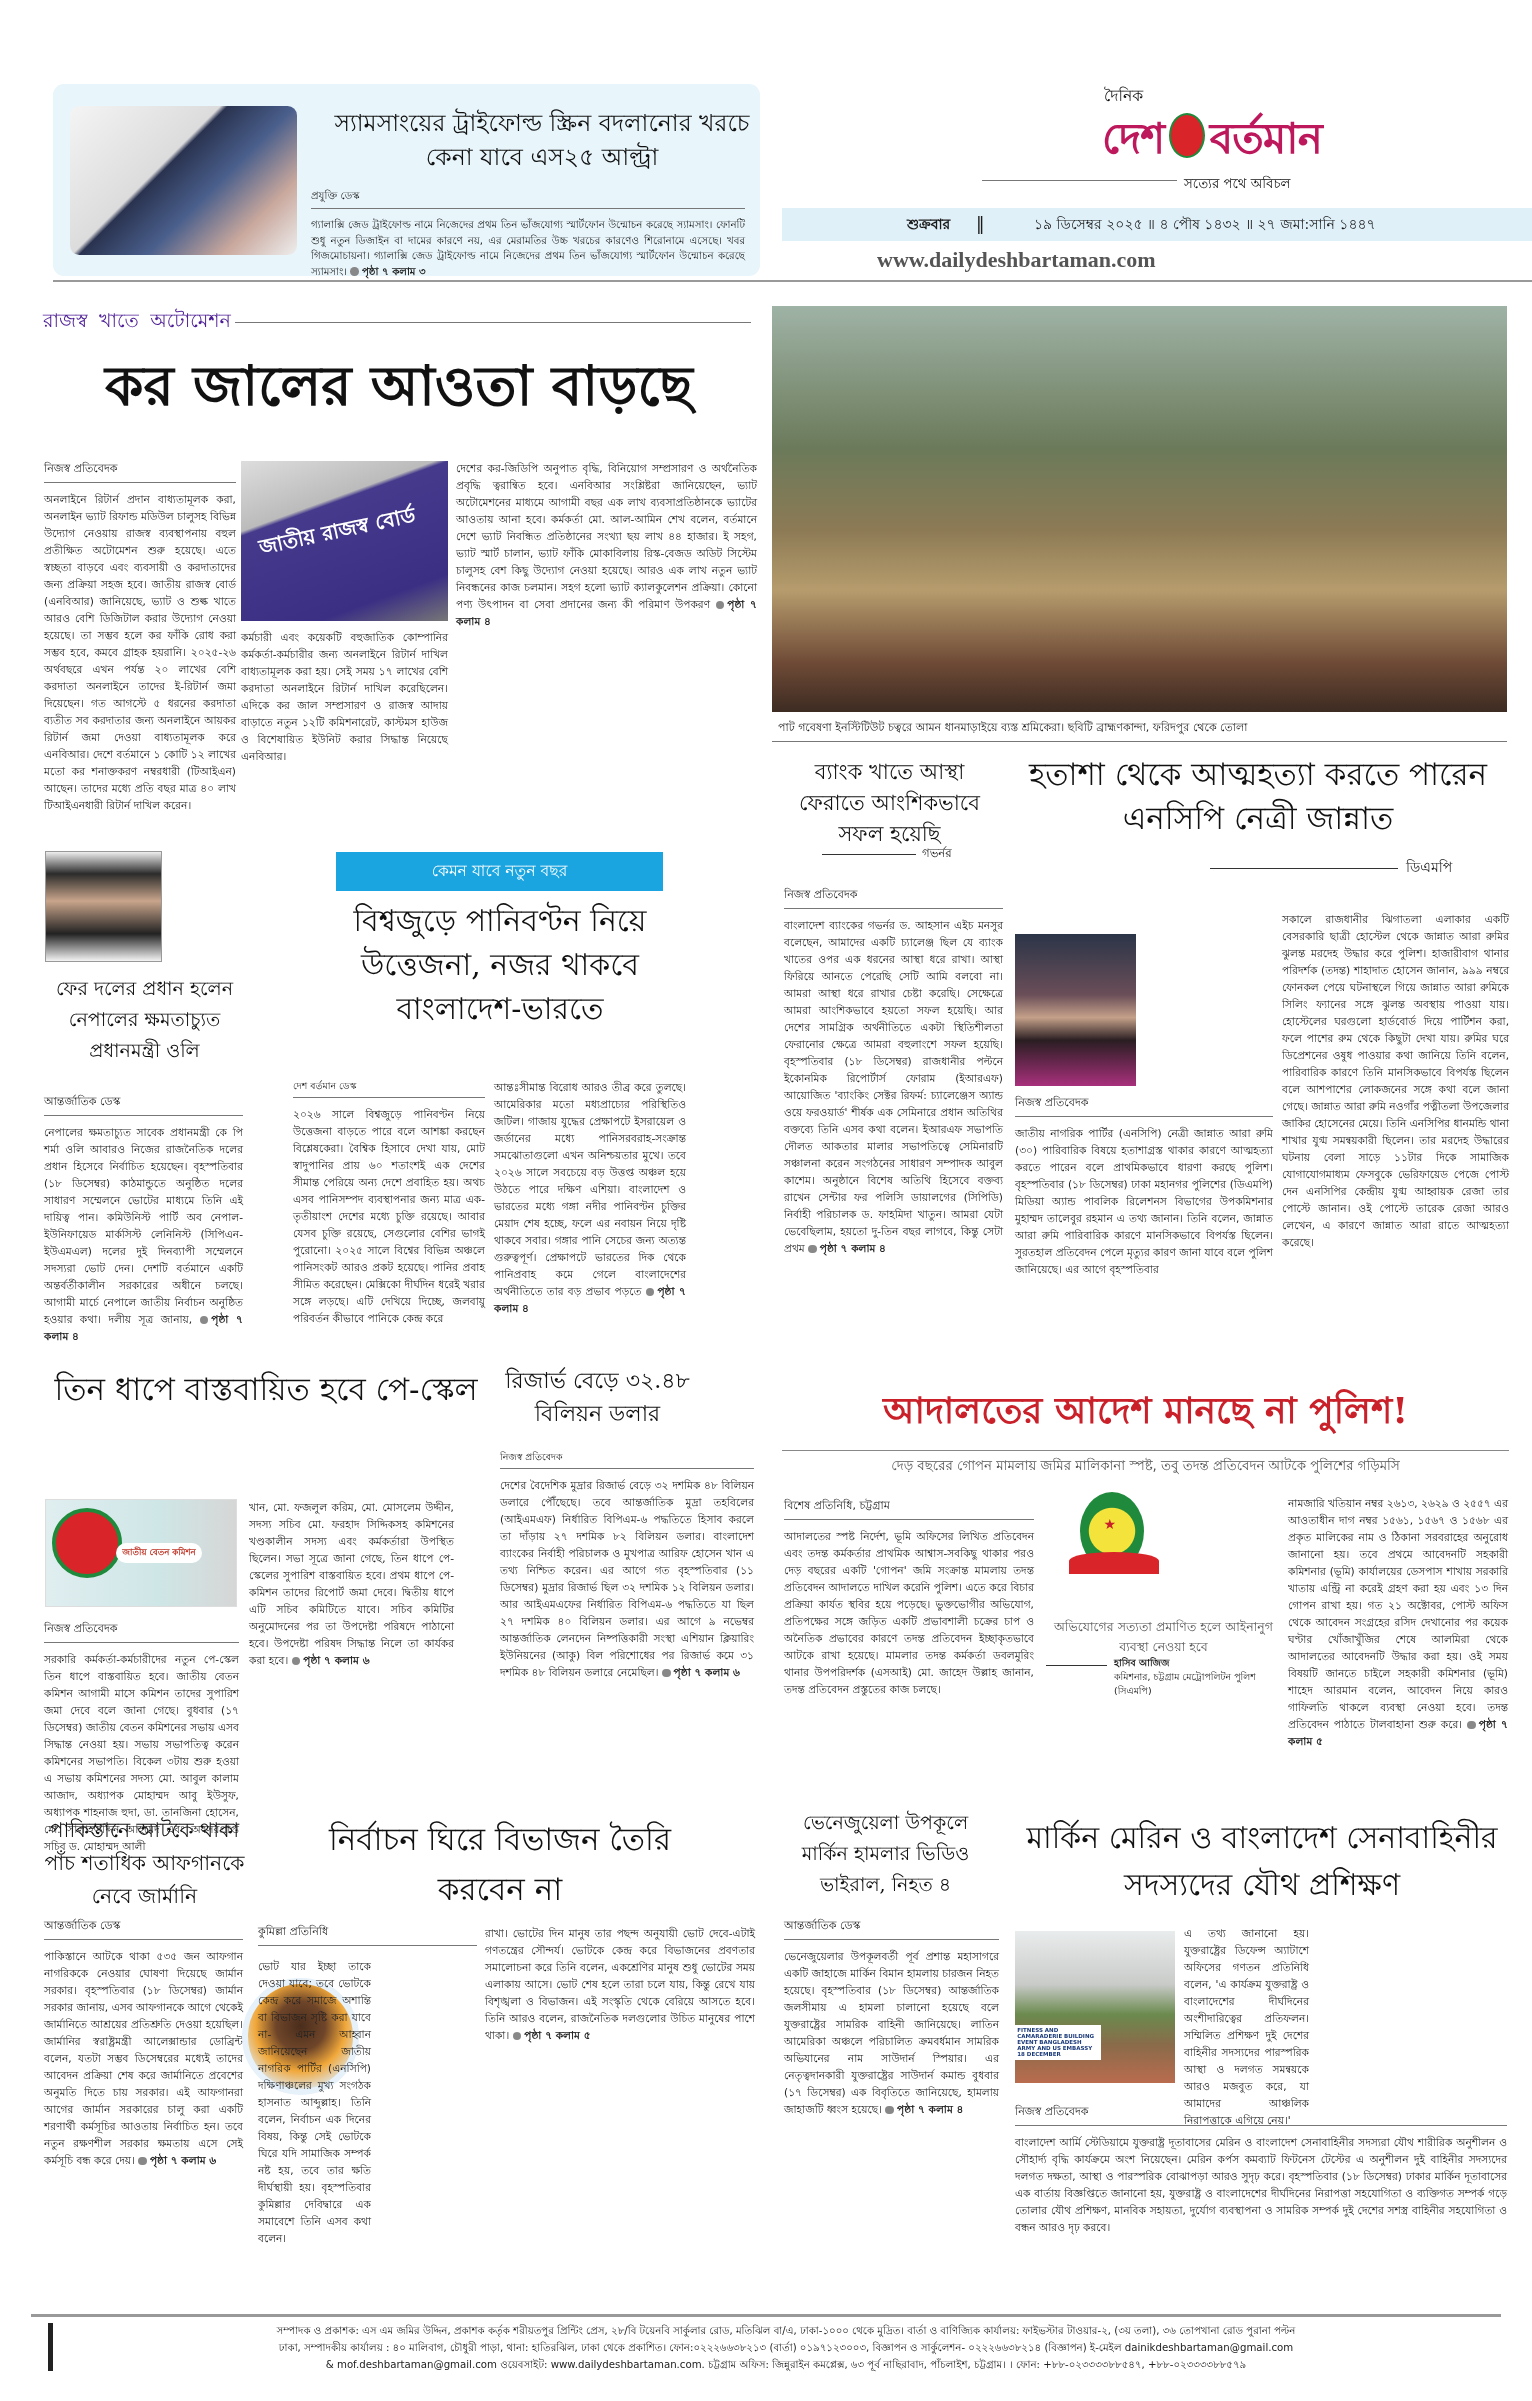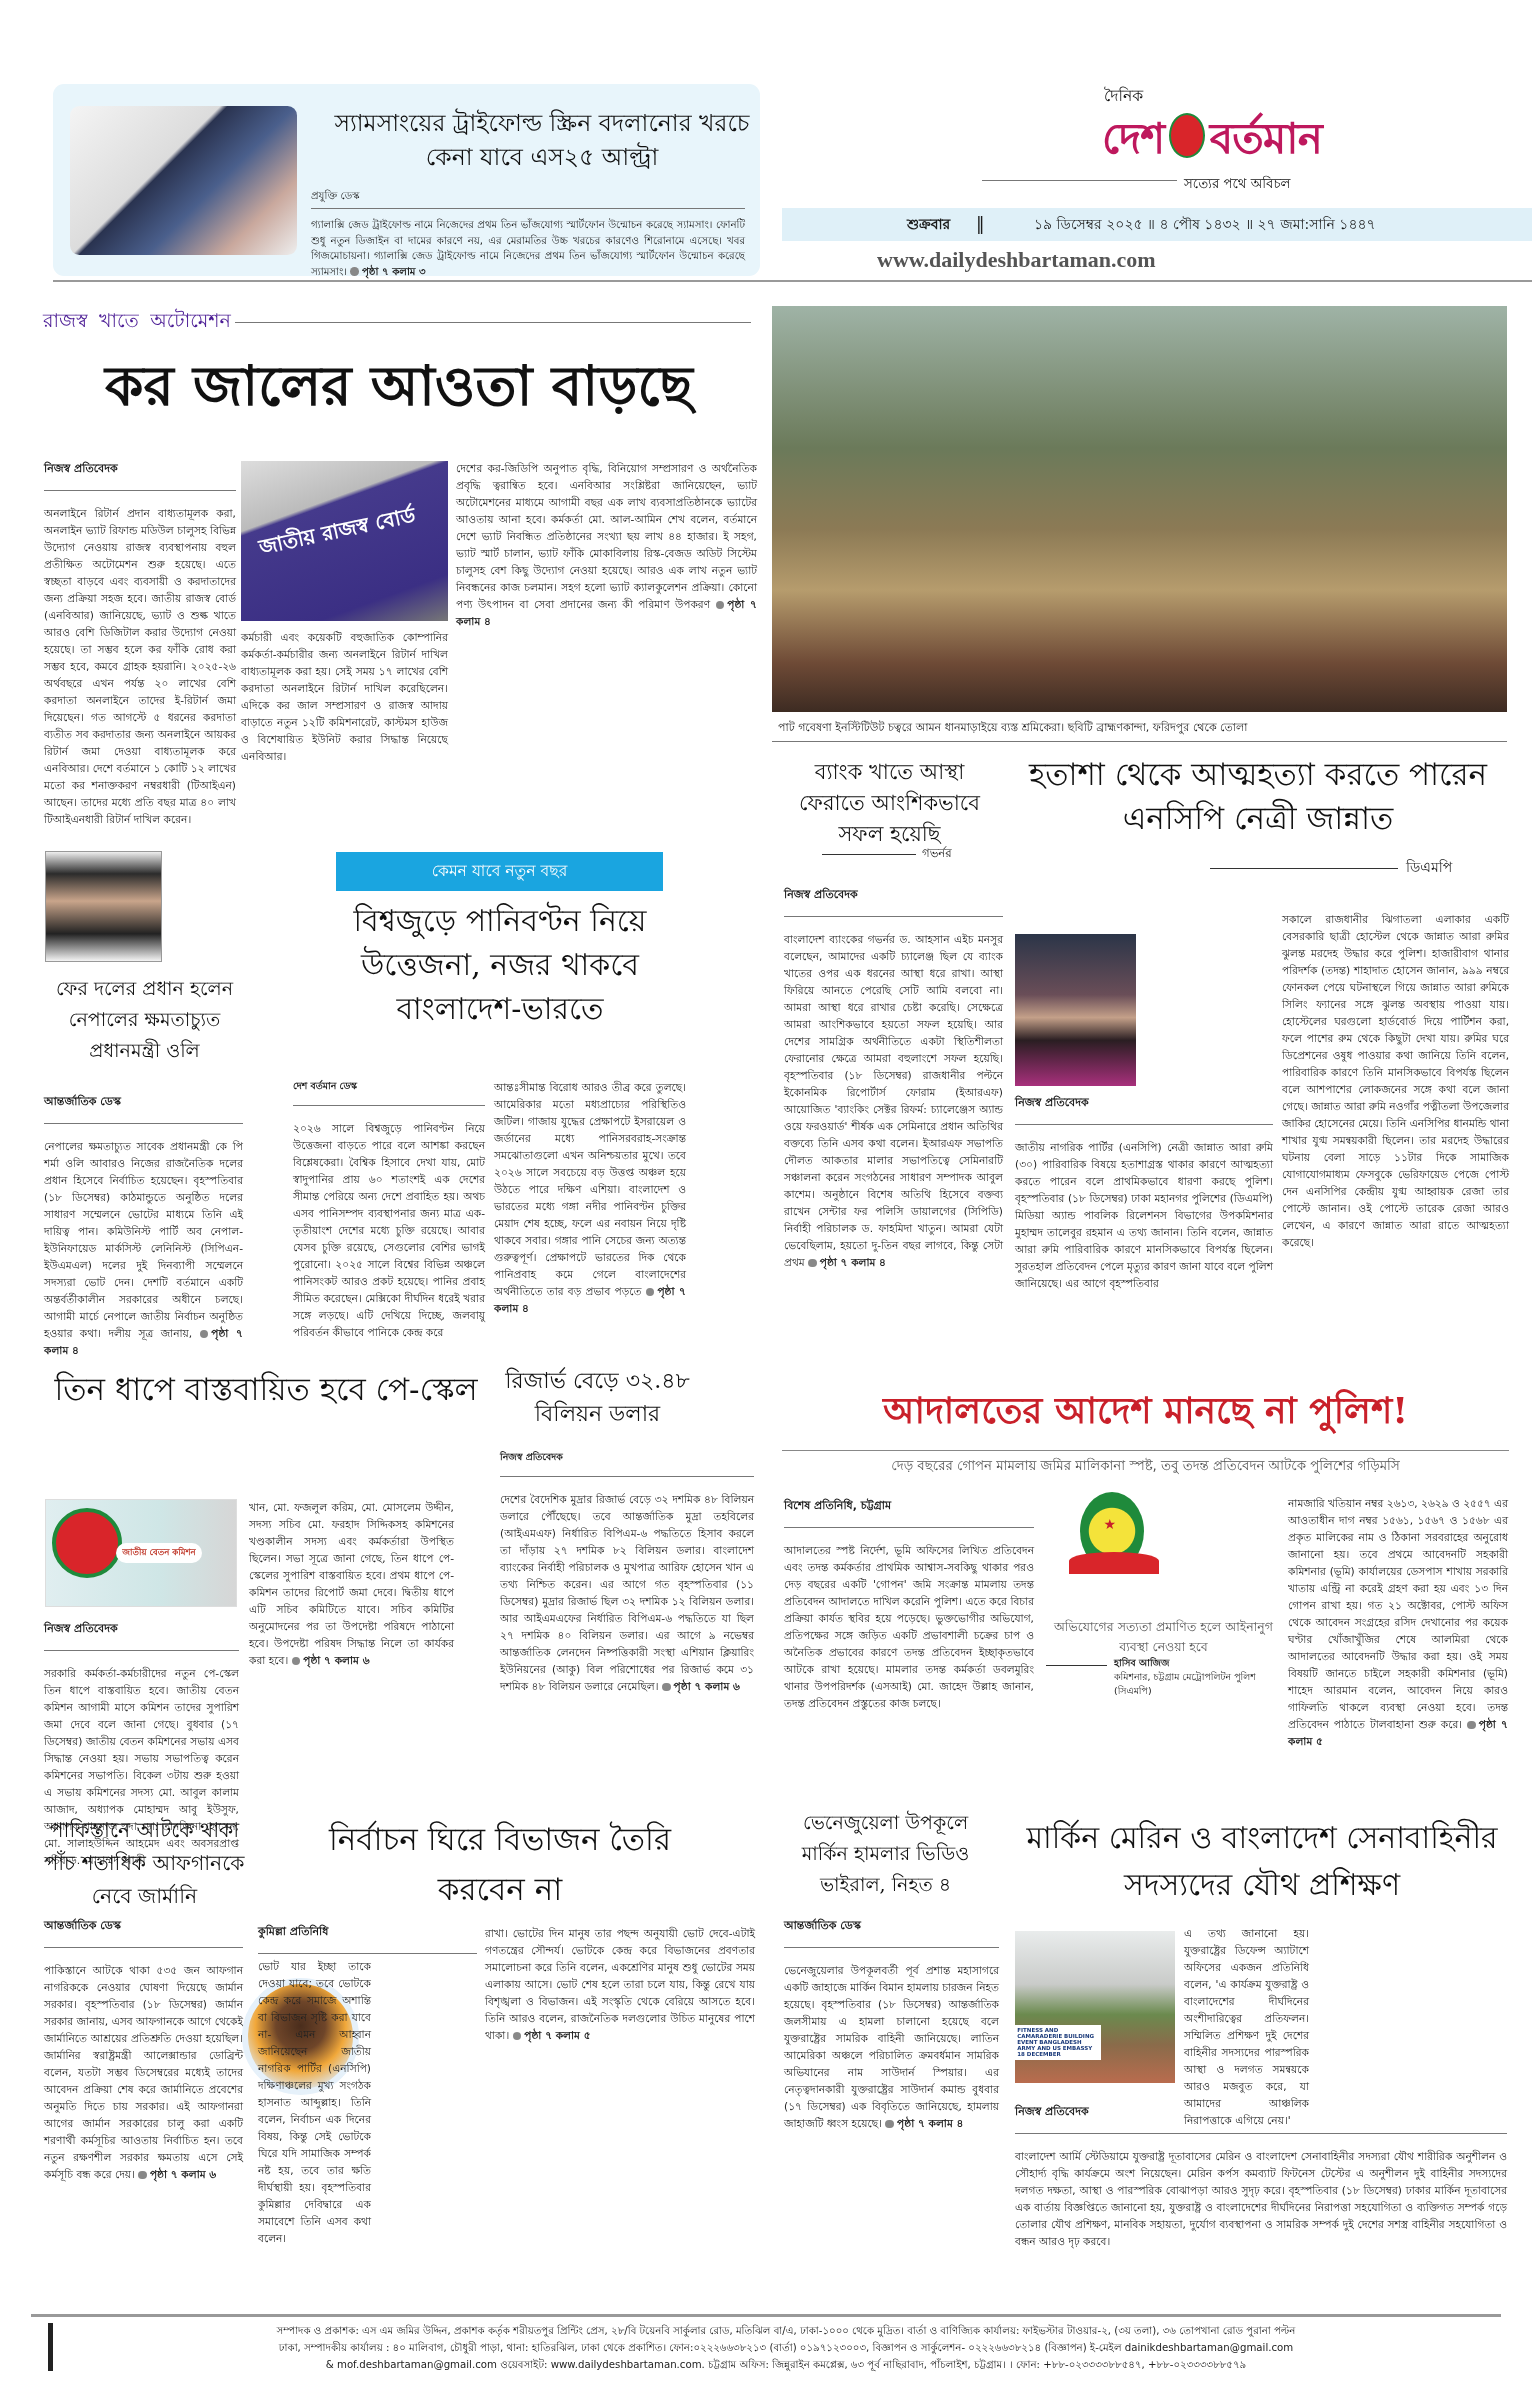--- a/index.html
+++ b/index.html
@@ -1,20 +1,20 @@
 <!DOCTYPE html>
 <html style="font-size:12.5px"><head>
 <meta charset="utf-8">
 <style>
 *{box-sizing:border-box;margin:0;padding:0}
 html,body{width:1532px;height:2401px;background:#fff;overflow:hidden}
 body{font-family:"DejaVu Sans",sans-serif;color:#1a1a1a;position:relative}
 .abs{position:absolute}
 .body-text{font-size:10.6px;line-height:17px;text-align:justify;color:#222}
-.byline{font-size:11px;font-weight:bold;border-bottom:1.6px solid #777;padding-bottom:11px;margin-bottom:14px}
+.byline{font-size:11px;font-weight:normal;border-bottom:1.6px solid #777;padding-bottom:3px;margin-bottom:8px}
 .jump{font-weight:bold}
 .jump .dot{display:inline-block;width:8.6px;height:8.6px;border-radius:50%;background:#888;margin-right:3.1px;vertical-align:middle}
 .hl{font-family:"DejaVu Serif",serif;color:#111;text-align:center;line-height:1.25}
 .rule{border-top:1.6px solid #888}
 .photo{position:absolute;overflow:hidden}
 
 .promo{left:53px;top:84px;width:707px;height:192px;background:#e8f5fb;border-radius:11px}
 .promo-img{left:17px;top:22px;width:227px;height:149px;border-radius:9.4px;background:linear-gradient(135deg,#f4f4f4 0%,#dcdcdc 40%,#2a3350 42%,#4a5f8c 60%,#c9a89d 80%,#eee 100%)}
 .promo-title{left:278px;top:22px;width:422px;font-family:"DejaVu Serif",serif;font-size:23.5px;line-height:34px;text-align:center;color:#111}
 .promo-byline{left:258px;top:104px;width:434px;font-size:10.2px;border-bottom:1.6px solid #777;padding-bottom:3.1px}
@@ -231,21 +231,21 @@
     <span>ভেনেজুয়েলার উপকূলবর্তী পূর্ব প্রশান্ত মহাসাগরে একটি জাহাজে মার্কিন বিমান হামলায় চারজন নিহত হয়েছে। বৃহস্পতিবার (১৮ ডিসেম্বর) আন্তর্জাতিক জলসীমায় এ হামলা চালানো হয়েছে বলে যুক্তরাষ্ট্রের সামরিক বাহিনী জানিয়েছে। লাতিন আমেরিকা অঞ্চলে পরিচালিত ক্রমবর্ধমান সামরিক অভিযানের নাম সাউদার্ন স্পিয়ার। এর নেতৃত্বদানকারী যুক্তরাষ্ট্রের সাউদার্ন কমান্ড বুধবার (১৭ ডিসেম্বর) এক বিবৃতিতে জানিয়েছে, হামলায় জাহাজটি ধ্বংস হয়েছে।</span>
     <span class="jump"><span class="dot"></span><span>পৃষ্ঠা ৭ কলাম ৪</span></span>
   </div>
 </div>
 
 <div class="abs hl" style="left:1012px;top:1814px;width:500px;font-size:30px;line-height:47px">মার্কিন মেরিন ও বাংলাদেশ সেনাবাহিনীর সদস্যদের যৌথ প্রশিক্ষণ</div>
 <div class="photo marine-img">
   <div class="marine-sign">FITNESS AND CAMARADERIE BUILDING EVENT BANGLADESH ARMY AND US EMBASSY 18 DECEMBER</div>
 </div>
 <div class="abs" style="left:1184px;top:1925px;width:125px">
-  <div class="body-text">এ তথ্য জানানো হয়। যুক্তরাষ্ট্রের ডিফেন্স অ্যাটাশে অফিসের একজন প্রতিনিধি বলেন, 'এ কার্যক্রম যুক্তরাষ্ট্র ও বাংলাদেশের দীর্ঘদিনের অংশীদারিত্বের প্রতিফলন। সম্মিলিত প্রশিক্ষণ দুই দেশের বাহিনীর সদস্যদের পারস্পরিক আস্থা ও দলগত সমন্বয়কে আরও মজবুত করে, যা আমাদের আঞ্চলিক নিরাপত্তাকে এগিয়ে নেয়।'</div>
+  <div class="body-text">এ তথ্য জানানো হয়। যুক্তরাষ্ট্রের ডিফেন্স অ্যাটাশে অফিসের গণতন প্রতিনিধি বলেন, 'এ কার্যক্রম যুক্তরাষ্ট্র ও বাংলাদেশের দীর্ঘদিনের অংশীদারিত্বের প্রতিফলন। সম্মিলিত প্রশিক্ষণ দুই দেশের বাহিনীর সদস্যদের পারস্পরিক আস্থা ও দলগত সমন্বয়কে আরও মজবুত করে, যা আমাদের আঞ্চলিক নিরাপত্তাকে এগিয়ে নেয়।'</div>
 </div>
 <div class="abs" style="left:1015px;top:2103px;width:492px">
   <div class="byline">নিজস্ব প্রতিবেদক</div>
   <div class="body-text">বাংলাদেশ আর্মি স্টেডিয়ামে যুক্তরাষ্ট্র দূতাবাসের মেরিন ও বাংলাদেশ সেনাবাহিনীর সদস্যরা যৌথ শারীরিক অনুশীলন ও সৌহার্দ্য বৃদ্ধি কার্যক্রমে অংশ নিয়েছেন। মেরিন কর্পস কমব্যাট ফিটনেস টেস্টের এ অনুশীলন দুই বাহিনীর সদস্যদের দলগত দক্ষতা, আস্থা ও পারস্পরিক বোঝাপড়া আরও সুদৃঢ় করে। বৃহস্পতিবার (১৮ ডিসেম্বর) ঢাকার মার্কিন দূতাবাসের এক বার্তায় বিজ্ঞপ্তিতে জানানো হয়, যুক্তরাষ্ট্র ও বাংলাদেশের দীর্ঘদিনের নিরাপত্তা সহযোগিতা ও ব্যক্তিগত সম্পর্ক গড়ে তোলার যৌথ প্রশিক্ষণ, মানবিক সহায়তা, দুর্যোগ ব্যবস্থাপনা ও সামরিক সম্পর্ক দুই দেশের সশস্ত্র বাহিনীর সহযোগিতা ও বন্ধন আরও দৃঢ় করবে।</div>
 </div>
 
 <div class="abs footer-rule"></div>
 <div class="abs footer-bar"></div>
 <div class="abs footer">
   <div>সম্পাদক ও প্রকাশক: এস এম জমির উদ্দিন, প্রকাশক কর্তৃক শরীয়তপুর প্রিন্টিং প্রেস, ২৮/বি টয়েনবি সার্কুলার রোড, মতিঝিল বা/এ, ঢাকা-১০০০ থেকে মুদ্রিত। বার্তা ও বাণিজ্যিক কার্যালয়: ফাইভস্টার টাওয়ার-২, (৩য় তলা), ৩৬ তোপখানা রোড পুরানা পল্টন</div>

